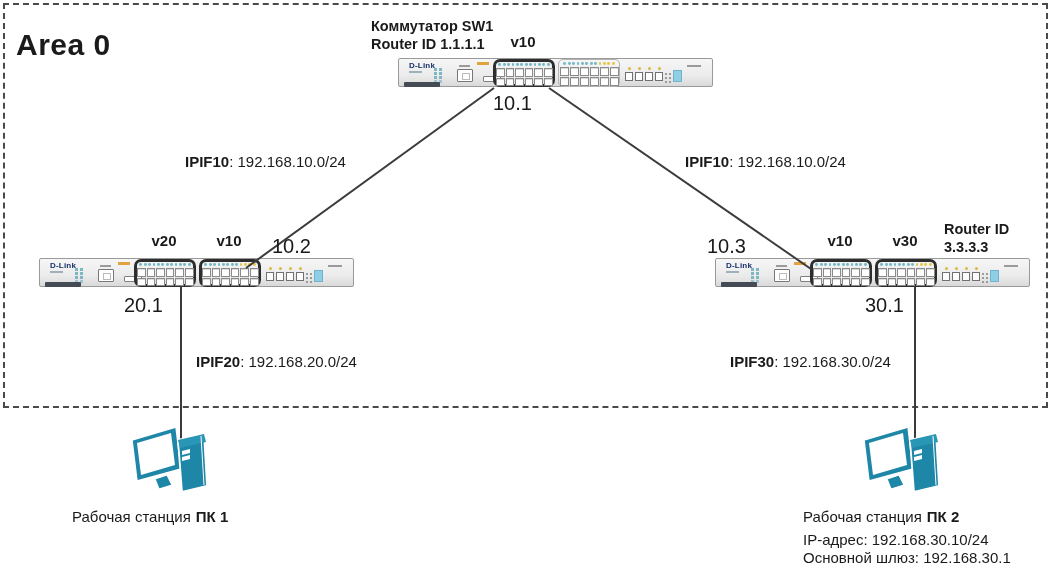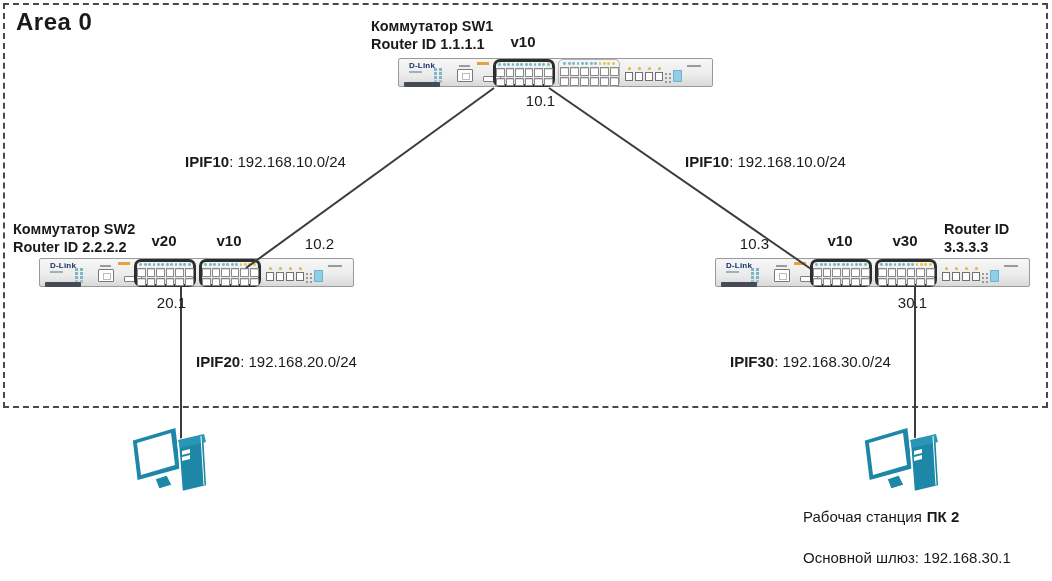--- a/index.html
+++ b/index.html
@@ -6,21 +6,21 @@
     --device:#1e87a8; --device-top:#2a96b6; --line:#3b3b3b;
     --hl:#2d2d2d; --led:#74b9c7; --led-y:#e3c64a; --bluesq:#8ecfe6;
   }
   *{box-sizing:border-box;margin:0;padding:0}
   html,body{background:#fff}
   body{font-family:"Liberation Sans","DejaVu Sans",sans-serif;color:#1a1a1a}
   #canvas{position:relative;width:1052px;height:581px;background:#fff;overflow:hidden}
 
   .area-box{position:absolute;left:3px;top:3px;width:1045px;height:405px;
     border:2px dashed #4a4a4a;background:transparent}
-  .area-title{position:absolute;left:16px;top:8px;font-size:24px;font-weight:bold;letter-spacing:.5px}
+  .area-title{position:absolute;left:16px;top:28px;font-size:30px;font-weight:bold;letter-spacing:.5px}
 
   
   .switch{position:absolute;width:315px;height:29px;z-index:1;
     background:linear-gradient(#f6f6f6,#ebebeb 62%,#d9d9d9);
     border:1px solid #9a9a9a;border-radius:2px}
   .dlink{position:absolute;left:10px;top:2px;font-size:8px;font-weight:bold;color:#16306b;letter-spacing:.2px}
   .xstack{position:absolute;left:10px;top:12px;width:13px;height:2px;background:#9fb0bd}
   .ledcol{position:absolute;left:35px;top:9px;width:3px;height:3px;background:#7fb6c4;
     box-shadow:5px 0 #7fb6c4,0 4px #7fb6c4,5px 4px #7fb6c4,0 8px #7fb6c4,5px 8px #7fb6c4,0 12px #9fc4ce,5px 12px #9fc4ce}
   .console-lbl{position:absolute;left:60px;top:6px;width:11px;height:2px;background:#9a9a9a}
@@ -45,21 +45,21 @@
   .sfpcol b{width:3px;height:3px;border-radius:50%;background:#d8b93c}
   .sfpcol i{display:block;width:8px;height:9px;background:#fdfdfd;border:1px solid #707070}
   .dotgrid{position:absolute;left:266px;top:14px;width:2px;height:2px;background:#9a9a9a;
     box-shadow:4px 0 #9a9a9a,0 4px #9a9a9a,4px 4px #9a9a9a,0 8px #9a9a9a,4px 8px #9a9a9a}
   .bluesq{position:absolute;left:274px;top:11px;width:9px;height:12px;background:var(--bluesq);border:1px solid #6fb3cc}
   .stack-lbl{position:absolute;left:288px;top:6px;width:14px;height:2px;background:#9a9a9a}
 
   
   .dev-label{position:absolute;font-size:14.5px;font-weight:bold;line-height:18px;z-index:4}
   .vlan{position:absolute;width:62px;text-align:center;font-size:15px;font-weight:bold;z-index:4}
-  .iflabel{position:absolute;width:62px;text-align:right;font-size:15px;z-index:4}
+  .iflabel{position:absolute;width:62px;text-align:left;font-size:20px;z-index:4}
   .linklabel{position:absolute;font-size:15px;z-index:4;white-space:nowrap}
   .linklabel b{font-weight:bold}
 
   
   #wires{position:absolute;left:0;top:0;z-index:2}
   #wires line{stroke:var(--line);stroke-width:2}
 
   
   .pc-icon{position:absolute;width:78px;height:70px;z-index:3}
   .pc-icon .t{fill:var(--device)}
@@ -174,24 +174,20 @@
         <span class="sfpcol">
           <b></b>
           <i></i>
         </span>
       </div>
     <span class="dotgrid"></span>
     <span class="bluesq"></span>
     <span class="stack-lbl"></span>
   </div>
 
-  <div class="dev-label" style="left:13px;top:220px">
-    <div>Коммутатор SW2</div>
-    <div>Router ID 2.2.2.2</div>
-  </div>
   <div class="vlan" style="left:133px;top:232px">v20</div>
   <div class="vlan" style="left:198px;top:232px">v10</div>
   <div class="iflabel" style="left:272px;top:235px">10.2</div>
   <div class="iflabel" style="left:124px;top:294px">20.1</div>
 
   <div class="switch" style="left:39px;top:258px">
     <span class="dlink">D-Link</span>
     <span class="xstack"></span>
     <span class="ledcol"></span>
     <span class="console-lbl"></span>
@@ -398,29 +394,33 @@
   <svg class="pc-icon" style="left:130px;top:423px" viewBox="0 0 78 70">
     <polygon class="t" points="2,17 46,4 51,46 7,58" stroke="#ffffff" stroke-width="1.5"></polygon>
     <polygon points="7,20 41,10 45,42 11,52" fill="#ffffff"></polygon>
     <polygon class="t" points="25,56 37,52 42,62 29,66" stroke="#ffffff" stroke-width="1.2"></polygon>
     <polygon class="t" points="48,17 74,11 77,63 52,69" stroke="#ffffff" stroke-width="1.8"></polygon>
     <polygon class="tt" points="48,17 74,11 76,19 50,25"></polygon>
     <line x1="71" y1="13" x2="74" y2="62" stroke="#ffffff" stroke-width="1"></line>
     <polygon points="52,28 60,26 60,30 52,32" fill="#ffffff"></polygon>
     <polygon points="52,34 60,32 60,36 52,38" fill="#ffffff"></polygon>
   </svg>
+  <div class="pc-line pc-title" style="left:72px;top:508px">
+    <span>Рабочая станция</span><b>ПК 1</b>
+  </div>
 
   <svg class="pc-icon" style="left:862px;top:423px" viewBox="0 0 78 70">
     <polygon class="t" points="2,17 46,4 51,46 7,58" stroke="#ffffff" stroke-width="1.5"></polygon>
     <polygon points="7,20 41,10 45,42 11,52" fill="#ffffff"></polygon>
     <polygon class="t" points="25,56 37,52 42,62 29,66" stroke="#ffffff" stroke-width="1.2"></polygon>
     <polygon class="t" points="48,17 74,11 77,63 52,69" stroke="#ffffff" stroke-width="1.8"></polygon>
     <polygon class="tt" points="48,17 74,11 76,19 50,25"></polygon>
     <line x1="71" y1="13" x2="74" y2="62" stroke="#ffffff" stroke-width="1"></line>
     <polygon points="52,28 60,26 60,30 52,32" fill="#ffffff"></polygon>
     <polygon points="52,34 60,32 60,36 52,38" fill="#ffffff"></polygon>
   </svg>
   <div class="pc-line pc-title" style="left:803px;top:508px">
     <span>Рабочая станция</span><b>ПК 2</b>
   </div>
+  <div class="pc-line" style="left:803px;top:531px">IP-адрес: 192.168.30.10/24</div>
   <div class="pc-line" style="left:803px;top:549px">Основной шлюз: 192.168.30.1</div>
 
 </div>
 
 </body></html>

